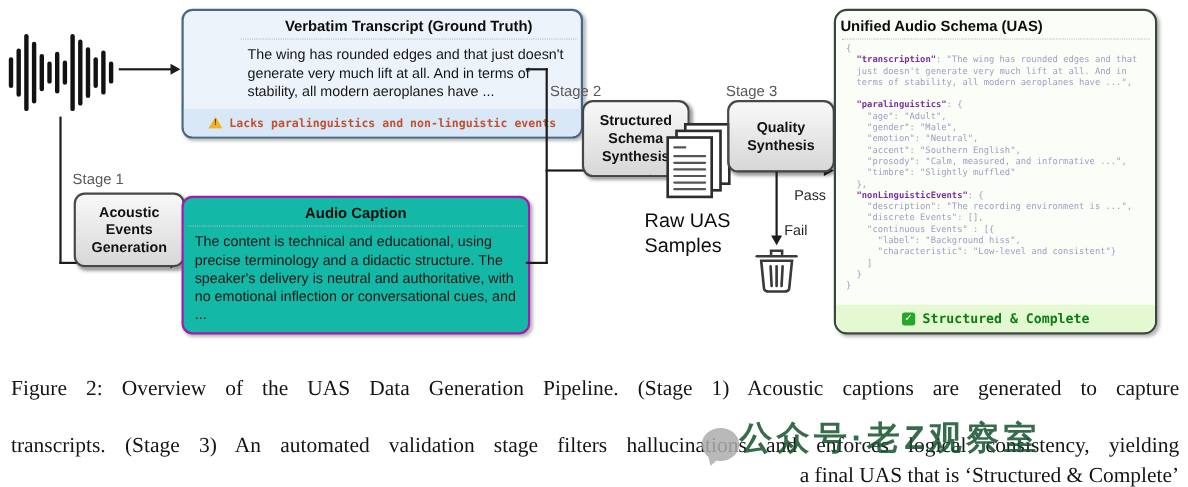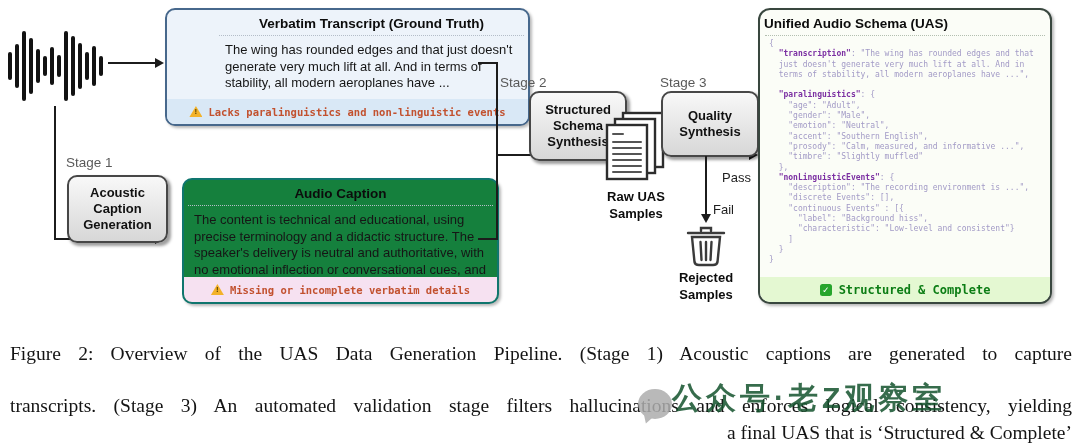--- a/index.html
+++ b/index.html
@@ -26,38 +26,38 @@
 
   
   .bigbox{position:absolute;border-radius:10px;overflow:hidden;box-shadow:2px 2px 3px rgba(0,0,0,.28);}
   .bigbox .title{font-weight:bold;font-size:13.5px;text-align:center;padding:6px 4px 4px;color:#0c0c0c;}
   .bigbox .sep{border-bottom:1.5px dotted #b4bdc8;margin:0 4px;}
   .bigbox .body{font-size:13px;line-height:1.27;padding:6px 10px 0;color:#161616;}
   .bigbox .strip{position:absolute;bottom:0;left:0;right:0;height:25px;display:flex;align-items:center;justify-content:center;gap:6px;
     font-family:"DejaVu Sans Mono",monospace;font-weight:bold;font-size:10.5px;color:#c2512f;}
   .box-transcript{left:165px;top:8px;width:313px;height:114px;background:#edf3fa;border:2px solid #47688c;padding-left:48px;}
   .box-transcript .strip{background:#d9e8f6;}
-  .box-audiocap{left:182px;top:178px;width:313px;height:122px;background:#15803d;border:2px solid #0f766e;}
+  .box-audiocap{left:165px;top:178px;width:313px;height:122px;background:#14b8a6;border:2px solid #a21caf;}
   .box-audiocap .strip{background:#f6e1f1;}
   .warn-tri{width:13px;height:11px;background:#f3b229;clip-path:polygon(50% 0,100% 100%,0 100%);position:relative;flex:0 0 auto;}
   .warn-tri::after{content:"!";position:absolute;left:0;right:0;top:1px;text-align:center;font-size:8px;font-weight:bold;color:#5a4200;font-family:"Liberation Sans",sans-serif;}
 
   
   .uas{position:absolute;left:758px;top:8px;width:290px;height:292px;background:#fbfdf7;border:2.5px solid #39473f;
     border-radius:12px;overflow:hidden;box-shadow:2px 2px 3px rgba(0,0,0,.28);}
   .uas .title{font-weight:bold;font-size:13.5px;padding:6px 4px 4px;color:#0c0c0c;}
   .uas .sep{border-bottom:1.5px dotted #b3bfb0;margin:0 5px;}
   .uas .code{font-family:"DejaVu Sans Mono",monospace;font-size:8px;line-height:10.3px;color:#a29ac6;padding:3px 9px;white-space:pre;}
   .uas .code .k{color:#7b2fa2;font-weight:bold;}
   .uas .footer{position:absolute;bottom:0;left:0;right:0;height:25px;background:#e4f8d2;display:flex;align-items:center;justify-content:center;gap:7px;
     font-family:"DejaVu Sans Mono",monospace;font-weight:bold;font-size:12px;color:#0c7d15;}
   .checkbox{width:12px;height:12px;background:#27a52c;border-radius:2.5px;color:#fff;font-size:10px;line-height:12px;text-align:center;font-weight:bold;flex:0 0 auto;}
 
   .flowlabel{position:absolute;font-size:13px;color:#1e1e1e;margin-top:12px;}
-  .iconlabel{position:absolute;text-align:center;font-weight:bold;font-size:13px;line-height:1.3;color:#0c0c0c;}
+  .iconlabel{position:absolute;text-align:left;font-weight:normal;font-size:18px;line-height:1.3;color:#0c0c0c;}
 
   
   .caption{position:absolute;left:10px;top:316px;width:1062px;font-family:"Liberation Serif",serif;
     font-size:19.5px;line-height:27.6px;color:#141414;}
   .caption .jline{text-align:justify;text-align-last:justify;margin-top:24px;}
   .caption .lastline{text-align:right;}
 
   
   .watermark{position:absolute;left:638px;top:378px;display:flex;align-items:flex-end;color:#14532d;opacity:.85;
     font-size:30px;letter-spacing:4px;font-weight:bold;}
@@ -90,41 +90,37 @@
 
   <div class="line" style="left:108px;top:62px;width:48px;height:2px;"></div>
   <div class="ah-r" style="left:155px;top:58px;"></div>
 
   <div class="line" style="left:54px;top:106px;width:2px;height:134px;"></div>
   <div class="line" style="left:54px;top:238px;width:101px;height:2px;"></div>
   <div class="ah-r" style="left:155px;top:234px;"></div>
 
   <div class="stagelabel" style="left:66px;top:155px;width:96px;">Stage 1</div>
   <div class="stagebox" style="left:67px;top:175px;width:93px;height:60px;">
-    <span>Acoustic Caption Generation</span>
+    <span>Acoustic Events Generation</span>
   </div>
 
   <div class="bigbox box-transcript">
     <div class="title">Verbatim Transcript (Ground Truth)</div>
     <div class="sep"></div>
     <div class="body">The wing has rounded edges and that just doesn't generate very much lift at all. And in terms of stability, all modern aeroplanes have ...</div>
     <div class="strip">
       <span class="warn-tri"></span>
       <span>Lacks paralinguistics and non-linguistic events</span>
     </div>
   </div>
 
   <div class="bigbox box-audiocap">
     <div class="title">Audio Caption</div>
     <div class="sep"></div>
     <div class="body">The content is technical and educational, using precise terminology and a didactic structure. The speaker's delivery is neutral and authoritative, with no emotional inflection or conversational cues, and ...</div>
-    <div class="strip">
-      <span class="warn-tri"></span>
-      <span>Missing or incomplete verbatim details</span>
-    </div>
   </div>
 
   <div class="line" style="left:478px;top:62px;width:20px;height:2px;"></div>
   <div class="line" style="left:496px;top:62px;width:2px;height:178px;"></div>
   <div class="line" style="left:478px;top:238px;width:20px;height:2px;"></div>
 
   <div class="line" style="left:496px;top:154px;width:95px;height:2px;"></div>
   <div class="ah-r" style="left:590px;top:150px;"></div>
   <div class="stagelabel" style="left:500px;top:75px;width:92px;">Stage 2</div>
   <div class="stagebox" style="left:501px;top:91px;width:90px;height:62px;margin-left:28px;">
@@ -168,21 +164,20 @@
       <g fill="none" stroke="#3a3a3a" stroke-width="2.4" stroke-linecap="round">
         <path d="M18 6 L18 3 L28 3 L28 6"></path>
         <line x1="5" y1="8" x2="41" y2="8"></line>
         <path d="M9 12 L37 12 L34.5 37 Q34 40 30 40 L16 40 Q12 40 11.5 37 Z"></path>
         <line x1="17.5" y1="17" x2="18.5" y2="35"></line>
         <line x1="23" y1="17" x2="23" y2="35"></line>
         <line x1="28.5" y1="17" x2="27.5" y2="35"></line>
       </g>
     </svg>
   </div>
-  <div class="iconlabel" style="left:668px;top:270px;width:76px;">Rejected Samples</div>
 
   <div class="uas">
     <div class="title">Unified Audio Schema (UAS)</div>
     <div class="sep"></div>
     <div class="code"><div>{</div><div>  <span class="k">"transcription"</span>: "The wing has rounded edges and that</div><div>  just doesn't generate very much lift at all. And in</div><div>  terms of stability, all modern aeroplanes have ...",</div><div>&nbsp;</div><div>  <span class="k">"paralinguistics"</span>: {</div><div>    "age": "Adult",</div><div>    "gender": "Male",</div><div>    "emotion": "Neutral",</div><div>    "accent": "Southern English",</div><div>    "prosody": "Calm, measured, and informative ...",</div><div>    "timbre": "Slightly muffled"</div><div>  },</div><div>  <span class="k">"nonLinguisticEvents"</span>: {</div><div>    "description": "The recording environment is ...",</div><div>    "discrete Events": [],</div><div>    "continuous Events" : [{</div><div>      "label": "Background hiss",</div><div>      "characteristic": "Low-level and consistent"}</div><div>    ]</div><div>  }</div><div>}</div></div>
     <div class="footer">
       <span class="checkbox">✓</span>
       <span>Structured &amp; Complete</span>
     </div>
   </div>

